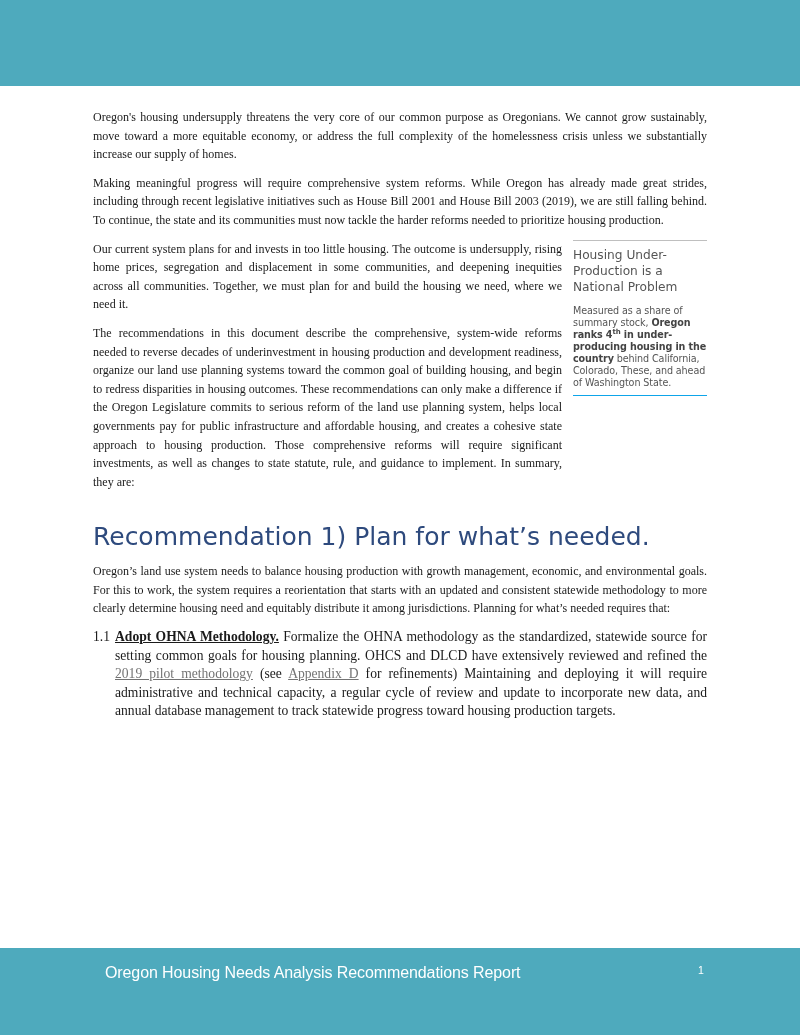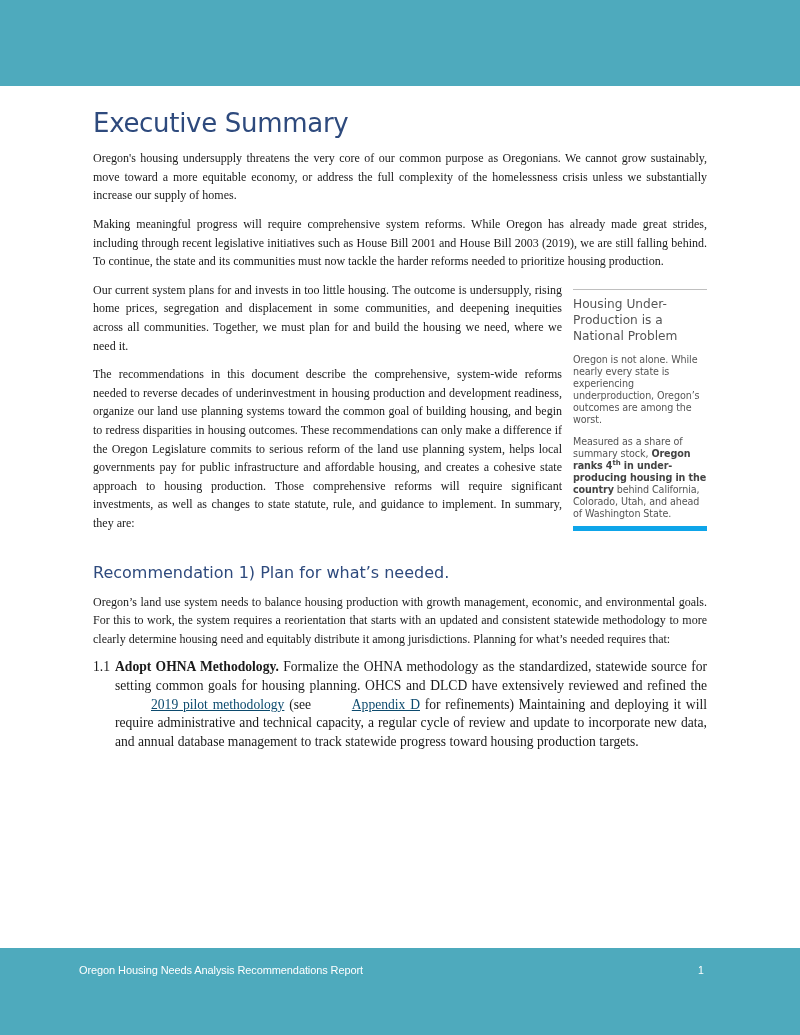--- a/index.html
+++ b/index.html
@@ -1,67 +1,65 @@
 <!DOCTYPE html>
 <html><head>
   <meta charset="utf-8">
   <style>
     * { margin: 0; padding: 0; box-sizing: border-box; }
     html, body { width: 800px; height: 1035px; background: #ffffff; overflow: hidden; }
     body { position: relative; font-family: "Liberation Serif", "DejaVu Serif", serif; color: #1a1a1a; }
 
     .top-band { position: absolute; left: 0; top: 0; width: 800px; height: 86px; background: #4eaabd; }
     .footer-band { position: absolute; left: 0; top: 948px; width: 800px; height: 87px; background: #4eaabd; }
-    .footer-title { position: absolute; left: 79px; top: 964px; font-family: "Liberation Sans", "DejaVu Sans", sans-serif; font-size: 11px; color: #ffffff; letter-spacing: -0.1px; }
+    .footer-title { position: absolute; left: 105px; top: 964px; font-family: "Liberation Sans", "DejaVu Sans", sans-serif; font-size: 16px; color: #ffffff; letter-spacing: -0.1px; }
     .footer-page { position: absolute; left: 698px; top: 964px; font-family: "Liberation Sans", "DejaVu Sans", sans-serif; font-size: 10.5px; color: #ffffff; }
 
     .content { position: absolute; left: 93px; top: 108px; width: 614px; }
 
     h1.page-title { font-family: "DejaVu Sans", "Liberation Sans", sans-serif; font-weight: normal; font-size: 26px; color: #2e4a7d; line-height: 1.2; margin-bottom: 10px; letter-spacing: -0.3px; }
 
     p.body { font-size: 12px; line-height: 18.6px; text-align: justify; margin-bottom: 10px; }
     p.body.tight { margin-bottom: 19px; }
 
     .two-col { display: flex; justify-content: space-between; }
     .left-col { width: 469px; }
-    .sidebar { width: 134px; margin-top: 8px; border-top: 1px solid #bfbfbf; border-bottom: 5px solid #0ea5e9; padding: 6px 0 6px 0; font-family: "DejaVu Sans", "Liberation Sans", sans-serif; color: #555555; align-self: flex-start; }
+    .sidebar { width: 134px; border-top: 1px solid #bfbfbf; border-bottom: 1px solid #0ea5e9; padding: 6px 0 6px 0; font-family: "DejaVu Sans", "Liberation Sans", sans-serif; color: #555555; align-self: flex-start; }
     .sidebar h3 { font-weight: normal; font-size: 12.2px; line-height: 16px; color: #555555; margin-bottom: 10px; }
     .sidebar p { font-size: 9.6px; line-height: 12px; margin-bottom: 10px; letter-spacing: -0.1px; }
     .sidebar p:last-child { margin-bottom: 0; }
     .sidebar b { font-weight: bold; color: #444444; }
     .sidebar sup { font-size: 7px; line-height: 0; }
 
-    h2.rec-heading { font-family: "DejaVu Sans", "Liberation Sans", sans-serif; font-weight: normal; font-size: 16px; color: #2e4a7d; margin: 12px 0 10px 0; line-height: 1.2; }
+    h2.rec-heading { font-family: "DejaVu Sans", "Liberation Sans", sans-serif; font-weight: normal; font-size: 25px; color: #2e4a7d; margin: 12px 0 10px 0; line-height: 1.2; }
 
     .rec-item { display: flex; font-size: 13.6px; line-height: 18.6px; text-align: justify; }
     .rec-num { width: 22px; flex-shrink: 0; }
     .rec-text { flex: 1; }
-    .rec-text b { font-weight: bold; }
-    a.link { color: #0c4a6e; text-decoration: underline; margin-left: 36px; }
+    .rec-text b { font-weight: bold; text-decoration: underline; }
+    a.link { color: #737373; text-decoration: underline; }
   </style>
 </head>
 <body>
 
 <div class="top-band"></div>
 
 <div class="content">
-  <h1 class="page-title">Executive Summary</h1>
 
   <p class="body">Oregon's housing undersupply threatens the very core of our common purpose as Oregonians. We cannot grow sustainably, move toward a more equitable economy, or address the full complexity of the homelessness crisis unless we substantially increase our supply of homes.</p>
   <p class="body">Making meaningful progress will require comprehensive system reforms. While Oregon has already made great strides, including through recent legislative initiatives such as House Bill 2001 and House Bill 2003 (2019), we are still falling behind. To continue, the state and its communities must now tackle the harder reforms needed to prioritize housing production.</p>
 
   <div class="two-col">
     <div class="left-col">
       <p class="body">Our current system plans for and invests in too little housing. The outcome is undersupply, rising home prices, segregation and displacement in some communities, and deepening inequities across all communities. Together, we must plan for and build the housing we need, where we need it.</p>
       <p class="body tight">The recommendations in this document describe the comprehensive, system-wide reforms needed to reverse decades of underinvestment in housing production and development readiness, organize our land use planning systems toward the common goal of building housing, and begin to redress disparities in housing outcomes. These recommendations can only make a difference if the Oregon Legislature commits to serious reform of the land use planning system, helps local governments pay for public infrastructure and affordable housing, and creates a cohesive state approach to housing production. Those comprehensive reforms will require significant investments, as well as changes to state statute, rule, and guidance to implement. In summary, they are:</p>
     </div>
     <aside class="sidebar">
       <h3>Housing Under-Production is a National Problem</h3>
-      <p>Oregon is not alone. While nearly every state is experiencing underproduction, Oregon’s outcomes are among the worst.</p>
-      <p><span>Measured as a share of summary stock, </span><b><span>Oregon ranks 4</span><sup>th</sup><span> in under-producing housing in the country</span></b><span> behind California, Colorado, Utah, and ahead of Washington State.</span></p>
+      <p><span>Measured as a share of summary stock, </span><b><span>Oregon ranks 4</span><sup>th</sup><span> in under-producing housing in the country</span></b><span> behind California, Colorado, These, and ahead of Washington State.</span></p>
     </aside>
   </div>
 
   <h2 class="rec-heading">Recommendation 1) Plan for what’s needed.</h2>
   <p class="body">Oregon’s land use system needs to balance housing production with growth management, economic, and environmental goals. For this to work, the system requires a reorientation that starts with an updated and consistent statewide methodology to more clearly determine housing need and equitably distribute it among jurisdictions. Planning for what’s needed requires that:</p>
 
   <div class="rec-item">
     <span class="rec-num">1.1</span>
     <span class="rec-text"><b>Adopt OHNA Methodology.</b><span> Formalize the OHNA methodology as the standardized, statewide source for setting common goals for housing planning. OHCS and DLCD have extensively reviewed and refined the </span><a class="link">2019 pilot methodology</a><span> (see </span><a class="link">Appendix D</a><span> for refinements) Maintaining and deploying it will require administrative and technical capacity, a regular cycle of review and update to incorporate new data, and annual database management to track statewide progress toward housing production targets.</span></span>
   </div>

